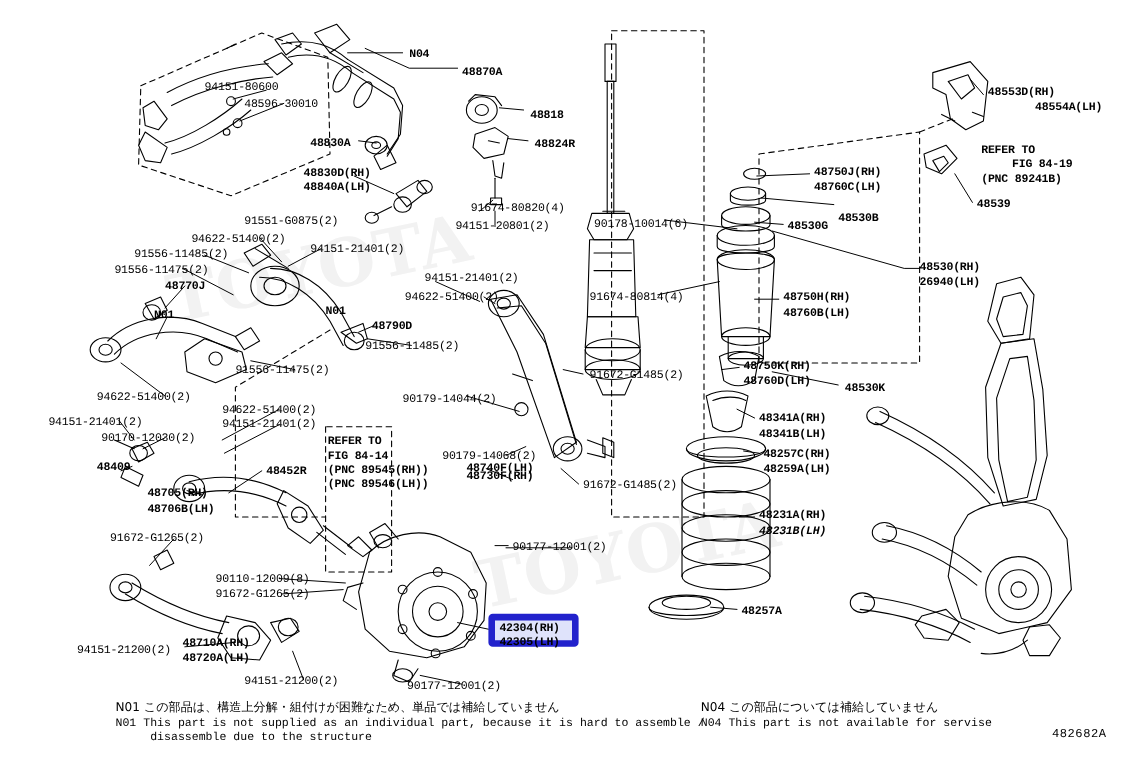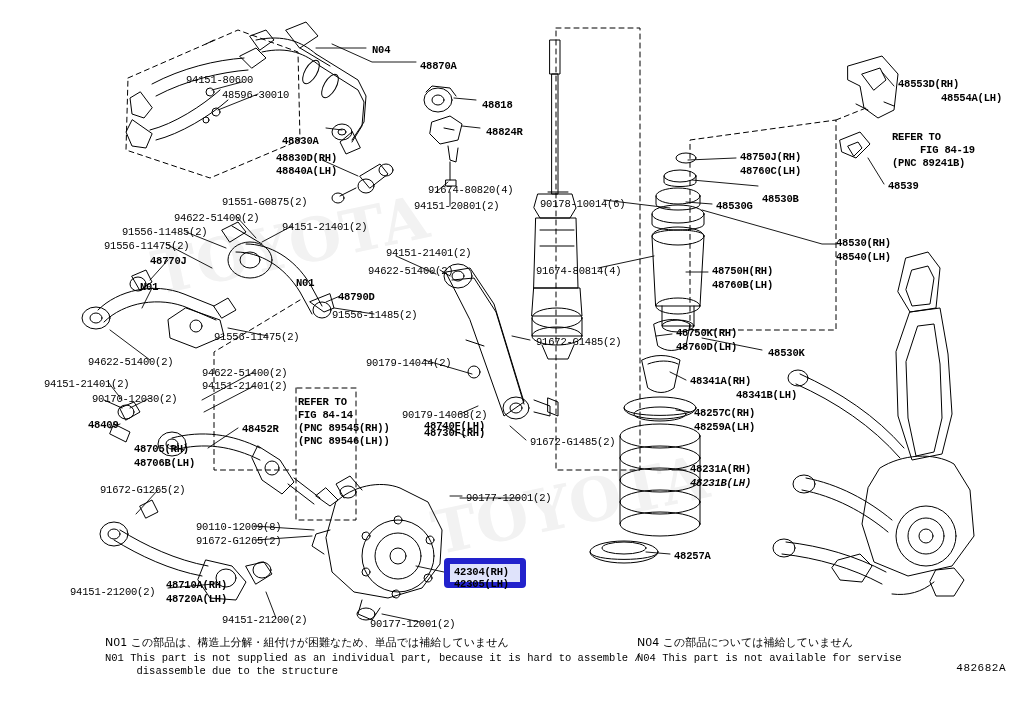--- a/index.html
+++ b/index.html
@@ -388,21 +388,21 @@
   </svg>
 
   <div id="labels-layer">
       <div class="lbl b" style="left: 372px; top: 44px;">N04</div>
       <div class="lbl b" style="left: 420px; top: 60px;">48870A</div>
       <div class="lbl" style="left: 186px; top: 74px;">94151-80600</div>
       <div class="lbl b" style="left: 898px; top: 78px;">48553D(RH)</div>
       <div class="lbl b" style="left: 898px; top: 92px; margin-left: 43px;">48554A(LH)</div>
       <div class="lbl" style="left: 222px; top: 89px;">48596-30010</div>
       <div class="lbl b" style="left: 482px; top: 99px;">48818</div>
-      <div class="lbl b" style="left: 282px; top: 135px; font-family: Liberation Mono, monospace;">48830A</div>
+      <div class="lbl b" style="left: 282px; top: 125px; font-family: Liberation Mono, monospace;">48830A</div>
       <div class="lbl b" style="left: 486px; top: 126px;">48824R</div>
       <div class="lbl b" style="left: 892px; top: 131px;">REFER TO</div>
       <div class="lbl b" style="left: 892px; top: 144px; padding-left: 28px;">FIG 84-19</div>
       <div class="lbl b" style="left: 276px; top: 152px;">48830D(RH)</div>
       <div class="lbl b" style="left: 892px; top: 157px;">(PNC 89241B)</div>
       <div class="lbl b" style="left: 740px; top: 151px;">48750J(RH)</div>
       <div class="lbl b" style="left: 276px; top: 165px;">48840A(LH)</div>
       <div class="lbl b" style="left: 740px; top: 165px;">48760C(LH)</div>
       <div class="lbl b" style="left: 888px; top: 180px;">48539</div>
       <div class="lbl b" style="left: 762px; top: 181px; margin-top: 12px;">48530B</div>
@@ -411,41 +411,41 @@
       <div class="lbl" style="left: 414px; top: 200px;">94151-20801(2)</div>
       <div class="lbl" style="left: 540px; top: 198px;">90178-10014(6)</div>
       <div class="lbl b" style="left: 716px; top: 200px;">48530G</div>
       <div class="lbl" style="left: 174px; top: 212px;">94622-51400(2)</div>
       <div class="lbl" style="left: 122px; top: 226px;">91556-11485(2)</div>
       <div class="lbl" style="left: 282px; top: 221px;">94151-21401(2)</div>
       <div class="lbl" style="left: 104px; top: 240px;">91556-11475(2)</div>
       <div class="lbl b" style="left: 836px; top: 237px;">48530(RH)</div>
       <div class="lbl b" style="left: 150px; top: 255px;">48770J</div>
       <div class="lbl" style="left: 386px; top: 247px;">94151-21401(2)</div>
-      <div class="lbl b" style="left: 836px; top: 251px;">48540(LH)</div>
+      <div class="lbl b" style="left: 836px; top: 251px;">26940(LH)</div>
       <div class="lbl" style="left: 368px; top: 265px;">94622-51400(2)</div>
       <div class="lbl b" style="left: 712px; top: 265px;">48750H(RH)</div>
       <div class="lbl" style="left: 536px; top: 265px;">91674-80814(4)</div>
       <div class="lbl b" style="left: 296px; top: 277px;">N01</div>
       <div class="lbl b" style="left: 140px; top: 281px;">N01</div>
       <div class="lbl b" style="left: 712px; top: 279px;">48760B(LH)</div>
       <div class="lbl b" style="left: 338px; top: 291px;">48790D</div>
       <div class="lbl" style="left: 332px; top: 309px;">91556-11485(2)</div>
       <div class="lbl" style="left: 214px; top: 331px;">91556-11475(2)</div>
       <div class="lbl b" style="left: 676px; top: 327px;">48750K(RH)</div>
       <div class="lbl" style="left: 536px; top: 336px;">91672-G1485(2)</div>
       <div class="lbl b" style="left: 676px; top: 341px;">48760D(LH)</div>
       <div class="lbl b" style="left: 768px; top: 347px;">48530K</div>
       <div class="lbl" style="left: 88px; top: 356px;">94622-51400(2)</div>
       <div class="lbl" style="left: 366px; top: 357px;">90179-14044(2)</div>
       <div class="lbl b" style="left: 690px; top: 375px;">48341A(RH)</div>
       <div class="lbl" style="left: 44px; top: 378px;">94151-21401(2)</div>
       <div class="lbl" style="left: 202px; top: 367px;">94622-51400(2)</div>
       <div class="lbl" style="left: 202px; top: 380px;">94151-21401(2)</div>
-      <div class="lbl b" style="left: 690px; top: 389px; margin-left: 46px;">48341B(LH)</div>
+      <div class="lbl b" style="left: 690px; top: 389px;">48341B(LH)</div>
       <div class="lbl b" style="left: 298px; top: 396px;">REFER TO</div>
       <div class="lbl b" style="left: 298px; top: 409px;">FIG 84-14</div>
       <div class="lbl" style="left: 92px; top: 393px; text-align: center;">90170-12030(2)</div>
       <div class="lbl b" style="left: 694px; top: 407px;">48257C(RH)</div>
       <div class="lbl b" style="left: 298px; top: 422px;">(PNC 89545(RH))</div>
       <div class="lbl" style="left: 402px; top: 409px;">90179-14068(2)</div>
       <div class="lbl b" style="left: 694px; top: 421px;">48259A(LH)</div>
       <div class="lbl b" style="left: 88px; top: 419px;">48409</div>
       <div class="lbl b" style="left: 242px; top: 423px;">48452R</div>
       <div class="lbl b" style="left: 298px; top: 435px;">(PNC 89546(LH))</div>

